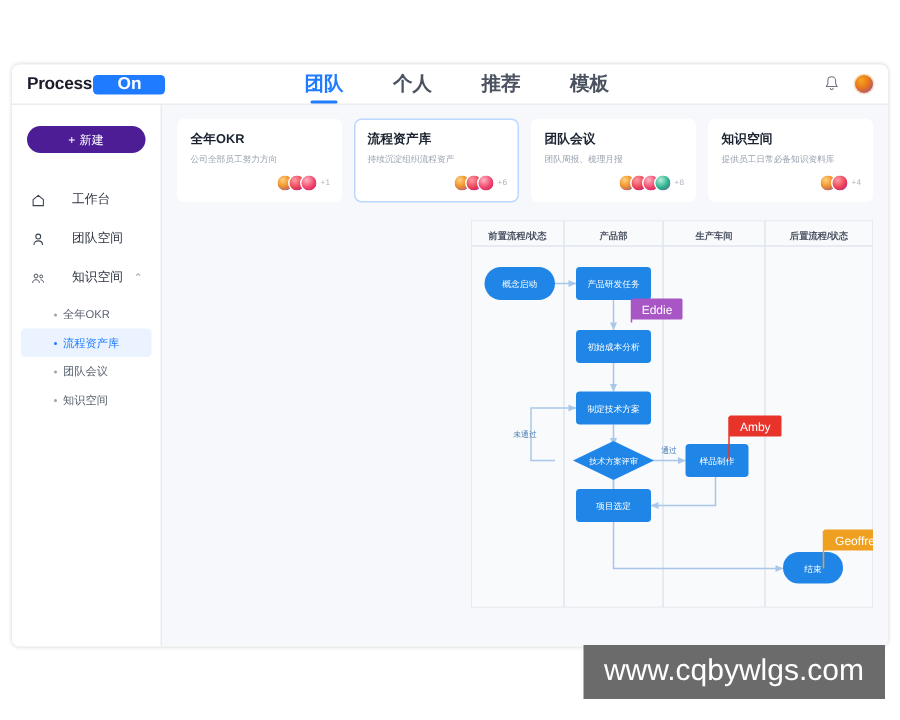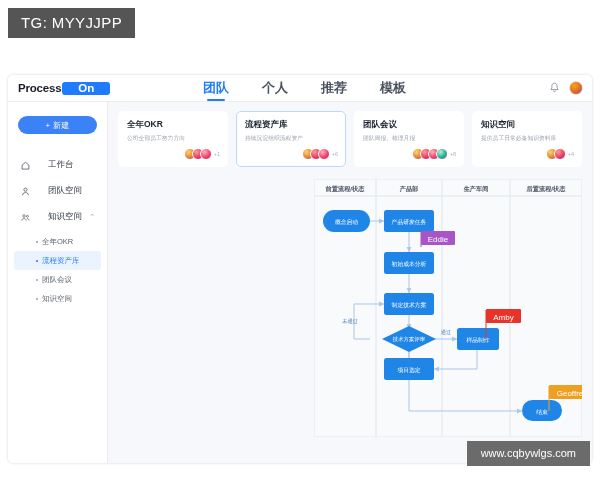--- a/index.html
+++ b/index.html
@@ -14,30 +14,30 @@
   
   .tg-badge {
     position: absolute; left: 8px; top: 8px;
     background: #555555; color: #ffffff;
     font-size: 15px; padding: 6px 13px 7px 13px;
     letter-spacing: .4px; z-index: 40;
   }
   .url-badge {
     position: absolute; right: 10px; bottom: 14px;
     background: #6b6b6b; color: #ffffff;
-    font-size: 11px; padding: 6px 14px 7px 14px; z-index: 40;
+    font-size: 20px; padding: 6px 14px 7px 14px; z-index: 40;
   }
 
   
   .window {
     position: absolute; left: 8px; top: 43px;
     width: 584px; height: 388px;
     background: #ffffff; border-radius: 5px;
     box-shadow: 0 0 3px rgba(0,0,0,.18);
-    overflow: hidden; display: flex; flex-direction: column; margin-top: 32px;
+    overflow: hidden; display: flex; flex-direction: column;
   }
 
   
   .topbar {
     height: 27px; flex: 0 0 27px; display: flex; align-items: center;
     border-bottom: 1px solid #ececec; background: #fff; position: relative;
   }
   .logo { width: 100px; padding-left: 10px; display: flex; align-items: center; }
   .logo-text { font-size: 11.5px; color: #1b1b2a; font-weight: 600; letter-spacing: -.2px; }
   .logo-badge {
@@ -66,21 +66,21 @@
   
   .body { flex: 1; display: flex; min-height: 0; }
 
   
   .sidebar {
     width: 100px; flex: 0 0 100px; background: #ffffff;
     border-right: 1px solid #ececec; padding-top: 14px;
   }
   .new-btn {
     margin: 0 10px 18px 10px; height: 18px; border-radius: 9px;
-    background: #3b82f6; color: #fff; font-size: 8px;
+    background: #4c1d95; color: #fff; font-size: 8px;
     display: flex; align-items: center; justify-content: center;
     cursor: pointer; letter-spacing: .3px;
   }
   .nav-item {
     display: flex; align-items: center; gap: 18px; height: 26px;
     padding-left: 13px; font-size: 8.5px; color: #2d3340; cursor: pointer;
     position: relative;
   }
   .nav-item .ico { width: 9px; height: 9px; display: inline-flex; align-items: center; justify-content: center; }
   .nav-item .caret { position: absolute; right: 12px; font-size: 7px; color: #9aa1ad; }
@@ -117,21 +117,20 @@
   .canvas-wrap { margin-top: 12px; display: flex; justify-content: flex-end; }
   .canvas { position: relative; width: 268px; height: 258px; }
   svg.flow { display: block; }
   .nm { font-family: "Liberation Sans", sans-serif; }
 </style>
 </head>
 <body>
 
 <div id="root">
 
-  <div class="tg-badge">TG: MYYJJPP</div>
 
   <div class="window">
 
     <div class="topbar">
       <div class="logo">
         <span class="logo-text">Process</span>
           <span class="logo-badge">On</span>
       </div>
       <div class="tabs">
         <div class="tab active">团队</div>

